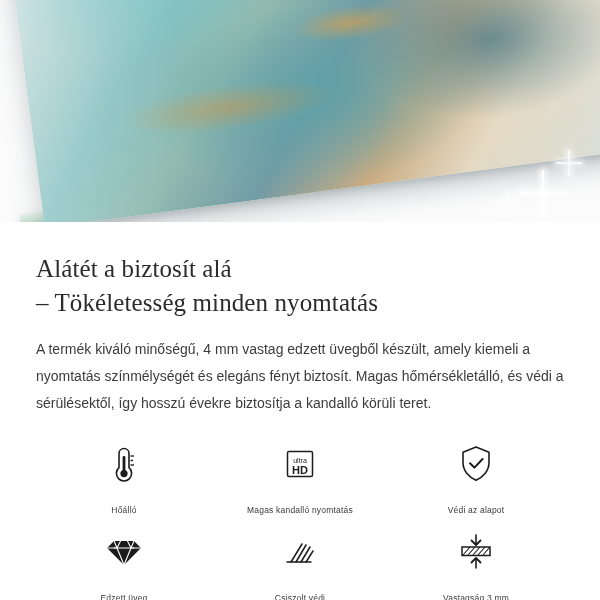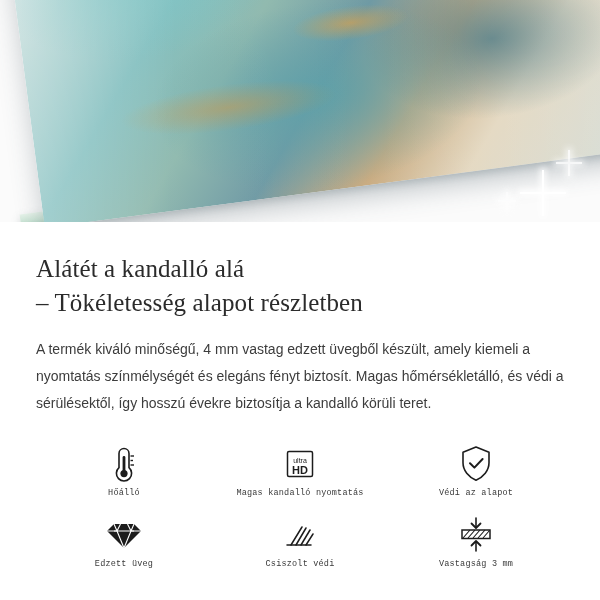--- a/index.html
+++ b/index.html
@@ -146,26 +146,25 @@
     align-items: center;
     justify-content: space-between;
   }
   .feature-icon {
     height: 42px;
     display: flex;
     align-items: center;
     justify-content: center;
   }
   .feature-label {
-    margin-top: 3px;
+    margin-top: 20px;
     font-size: 8.5px;
     color: #3a3a3a;
     text-align: center;
     letter-spacing: 0.2px;
-    font-family: Liberation Mono, monospace;
   }
   svg { display: block; }
 </style>
 </head>
 <body>
 
 <div class="page">
 
   <div class="hero">
     <div class="hero-bg"></div>
@@ -176,22 +175,22 @@
       </div>
     </div>
     <span class="sparkle s1"></span>
     <span class="sparkle s2"></span>
     <span class="sparkle s3"></span>
   </div>
 
   <div class="content">
 
     <h1 class="headline">
-      <span>Alátét a kandalló alá</span>
-      <span class="l2">– Tökéletesség alapot részletben</span>
+      <span>Alátét a biztosít alá</span>
+      <span class="l2">– Tökéletesség minden nyomtatás</span>
     </h1>
 
     <p class="body-text">A termék kiváló minőségű, 4 mm vastag edzett üvegből készült, amely kiemeli a nyomtatás színmélységét és elegáns fényt biztosít. Magas hőmérsékletálló, és védi a sérülésektől, így hosszú évekre biztosítja a kandalló körüli teret.</p>
 
     <div class="features">
 
       <div class="feature">
         <div class="feature-icon">
           <svg width="34" height="40" viewBox="0 0 34 40">
             <path d="M17 4.5c-2.8 0-5 2.2-5 5v14.2a7.6 7.6 0 1 0 10 0V9.5c0-2.8-2.2-5-5-5z" fill="none" stroke="#1c1c1c" stroke-width="1.6"></path>

